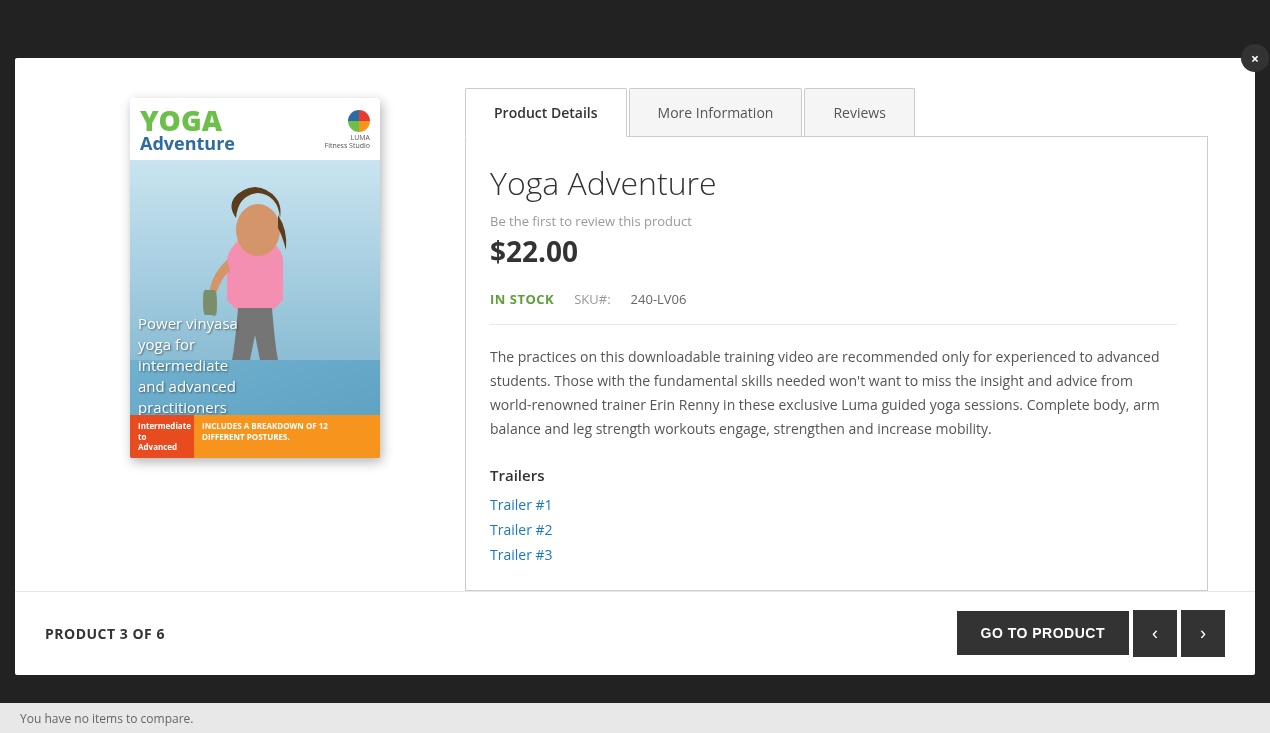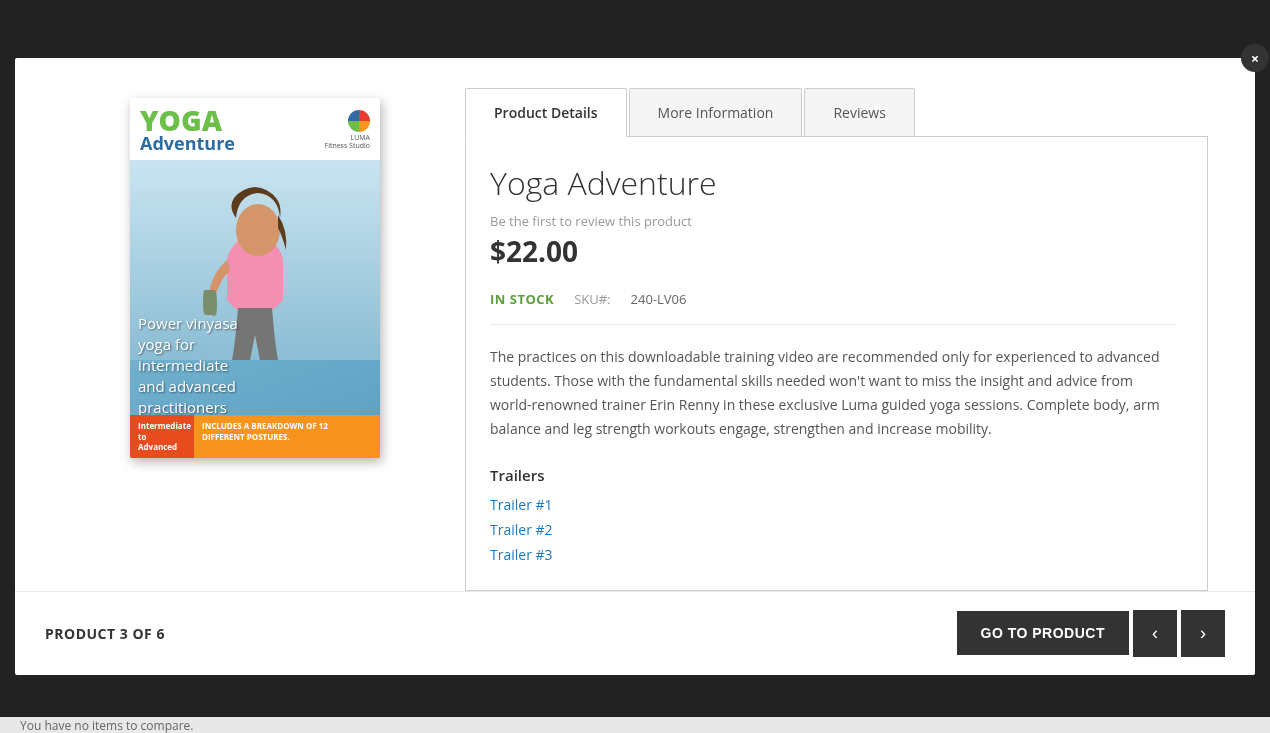--- a/index.html
+++ b/index.html
@@ -328,21 +328,21 @@
       justify-content: center;
     }
 
     
     .bottom-hint {
       position: absolute;
       bottom: 0;
       left: 0;
       right: 0;
       background: #e8e8e8;
-      height: 16px;
+      height: 30px;
       display: flex;
       align-items: center;
       padding: 0 20px;
       font-size: 12px;
       color: #666;
     }
 
     
     .tab-content::-webkit-scrollbar {
       width: 8px;

